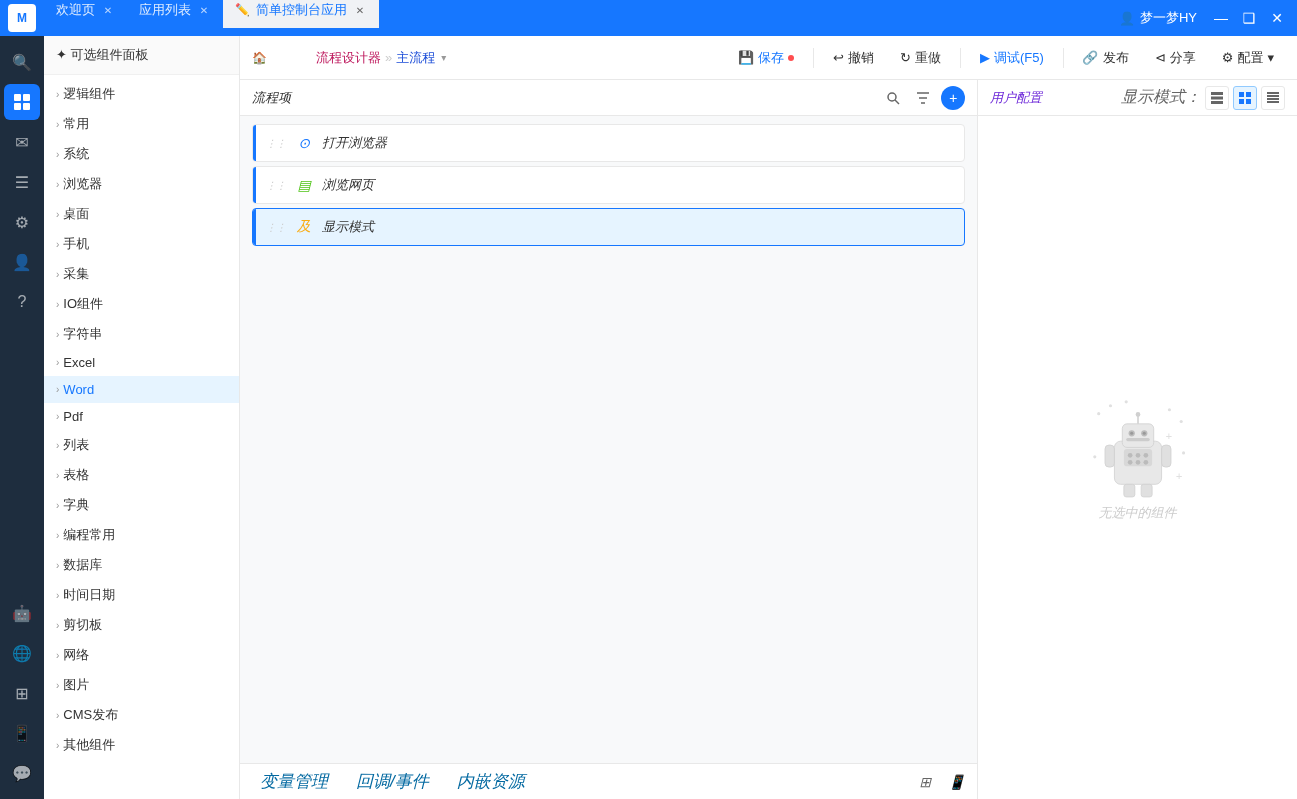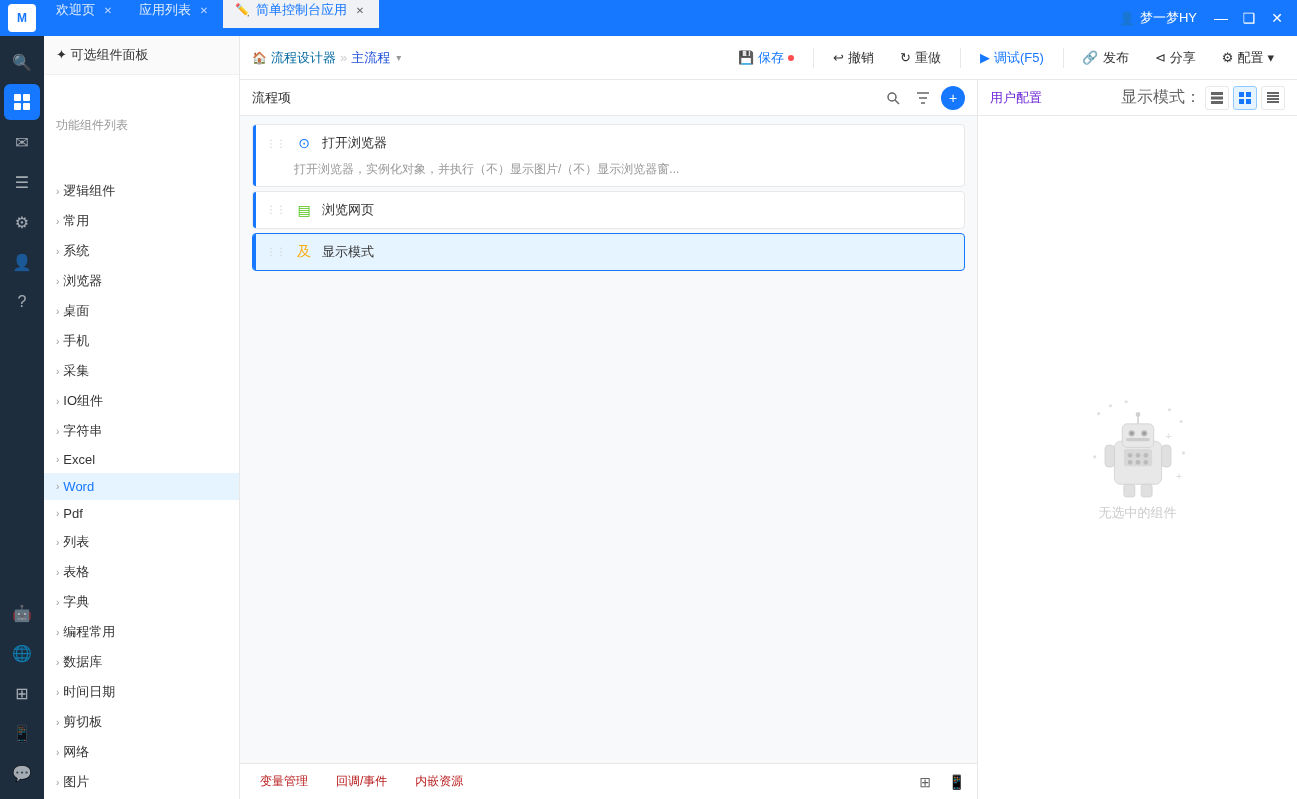--- a/index.html
+++ b/index.html
@@ -122,21 +122,20 @@
 
     
     .sidebar {
       width: 196px;
       background: white;
       border-right: 1px solid #e8e8e8;
       display: flex;
       flex-direction: column;
       flex-shrink: 0;
       overflow: hidden;
-      gap: 34px;
     }
     .sidebar-header {
       padding: 10px 12px;
       font-size: 13px;
       color: #333;
       font-weight: 500;
       border-bottom: 1px solid #f0f0f0;
       background: #fafafa;
     }
     .sidebar-section-label {
@@ -371,22 +370,22 @@
       background: white;
       border-top: 1px solid #e8e8e8;
       display: flex;
       align-items: center;
       padding: 0 8px;
       gap: 4px;
       flex-shrink: 0;
     }
     .bottom-tab {
       padding: 4px 12px;
-      font-size: 12px;
-      color: #b91c1c;
+      font-size: 17px;
+      color: #0369a1;
       cursor: pointer;
       border-radius: 4px;
     }
     .bottom-bar-right {
       margin-left: auto;
       display: flex;
       align-items: center;
       gap: 8px;
     }
     .bottom-icon {
@@ -400,20 +399,21 @@
     
     .robot-illustration {
       width: 110px;
       height: 110px;
     }
 
     .main-content-row {
       flex: 1;
       display: flex;
       overflow: hidden;
+      font-style: italic;
     }
   </style>
 </head>
 <body>
 
 <div id="app" style="display:flex;flex-direction:column;width:1297px;height:799px;overflow:hidden;">
 
   <div class="title-bar">
     <div class="title-bar-logo">M</div>
     <div class="tabs-area">
@@ -466,23 +466,20 @@
         <div class="icon-bar-item">⊞</div>
         <div class="icon-bar-item">📱</div>
         <div class="icon-bar-item">💬</div>
       </div>
     </div>
 
     <div class="sidebar">
       <div class="sidebar-header">
         <span>✦ 可选组件面板</span>
       </div>
-      <div class="sidebar-section-label">
-        <span>功能组件列表</span>
-      </div>
       <div class="sidebar-list" id="sidebar-list">
 
       <div class="sidebar-item">
             <span class="arrow">›</span>
             <span>逻辑组件</span>
           </div>
           <div class="sidebar-item">
             <span class="arrow">›</span>
             <span>常用</span>
           </div>
@@ -571,21 +568,21 @@
             <span>其他组件</span>
           </div>
         </div>
     </div>
 
     <div class="content-area">
 
       <div class="toolbar">
         <div class="breadcrumb">
           <span style="color:#1677ff;font-size:12px;">🏠</span>
-          <span style="color:#0369a1;cursor:pointer;">流程设计器</span>
+          <span style="color:#be185d;cursor:pointer;margin-left:45px;">流程设计器</span>
           <span class="sep"> »</span>
           <span class="current">主流程</span>
           <span class="dropdown-arrow"> ▾</span>
         </div>
         <div class="toolbar-actions">
           <div class="toolbar-btn save">
             <span>💾</span>
             <span>保存</span>
             <span class="dot"></span>
           </div>
@@ -644,21 +641,20 @@
 
           <div class="flow-item">
     <div class="flow-item-left-bar">
       <div class="flow-item-line"></div>
       <div class="flow-item-content">
         <div class="flow-item-header">
           <span class="flow-item-drag">⋮⋮</span>
           <span class="flow-item-icon" style="color:#1677ff">⊙</span>
           <span class="flow-item-title">打开浏览器</span>
         </div>
-        <div class="flow-item-desc">打开浏览器，实例化对象，并执行（不）显示图片/（不）显示浏览器窗...</div>
       </div>
     </div>
   </div>
               <div class="flow-item">
     <div class="flow-item-left-bar">
       <div class="flow-item-line"></div>
       <div class="flow-item-content">
         <div class="flow-item-header">
           <span class="flow-item-drag">⋮⋮</span>
           <span class="flow-item-icon" style="color:#52c41a">▤</span>

